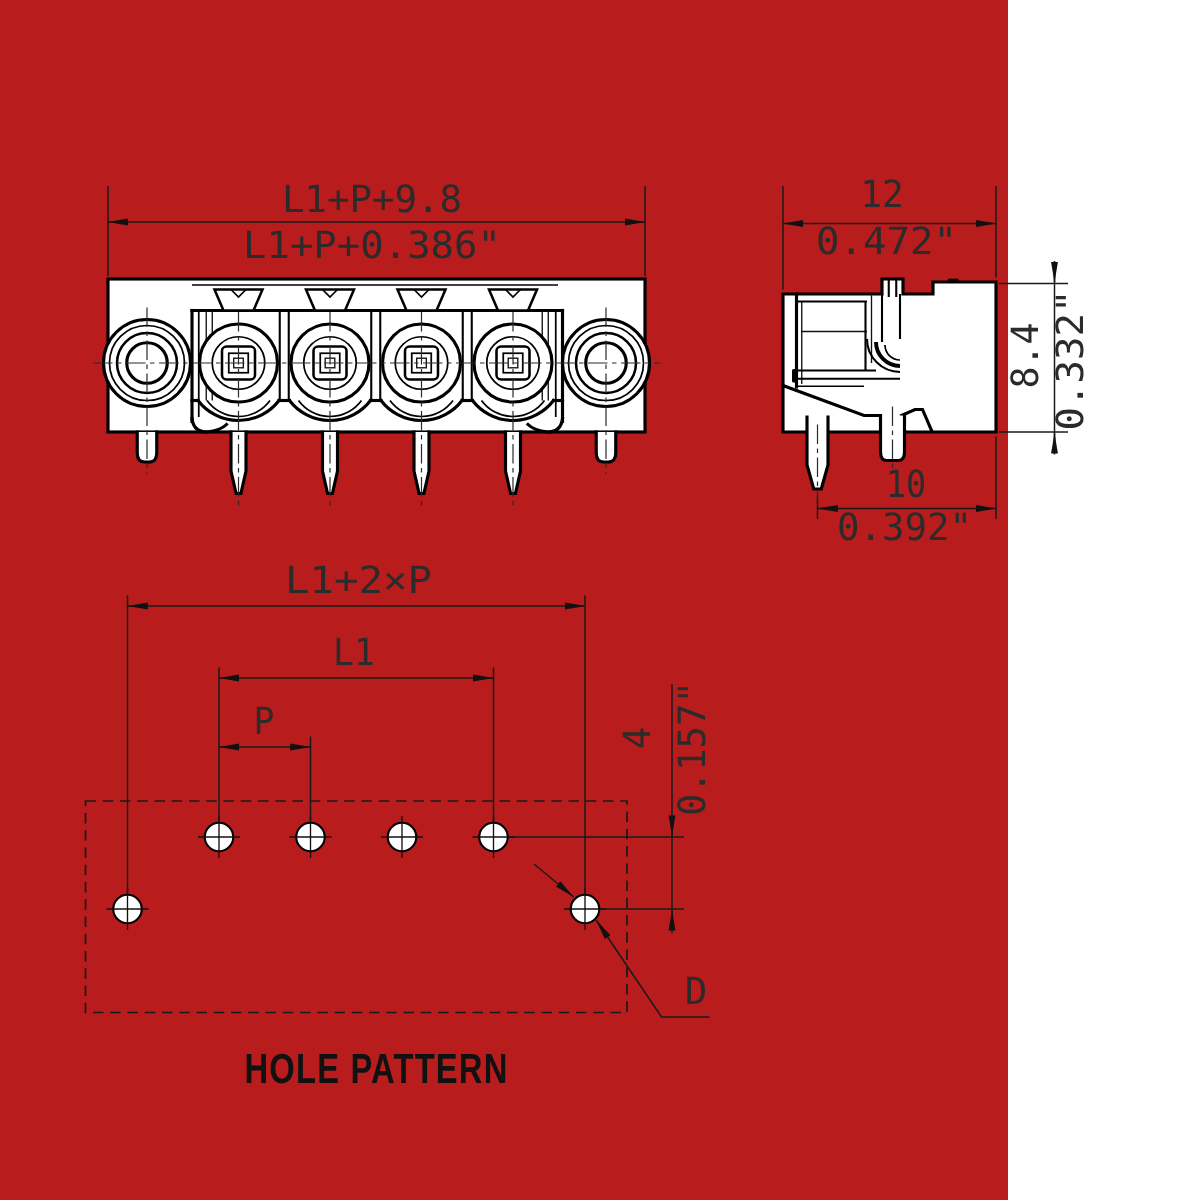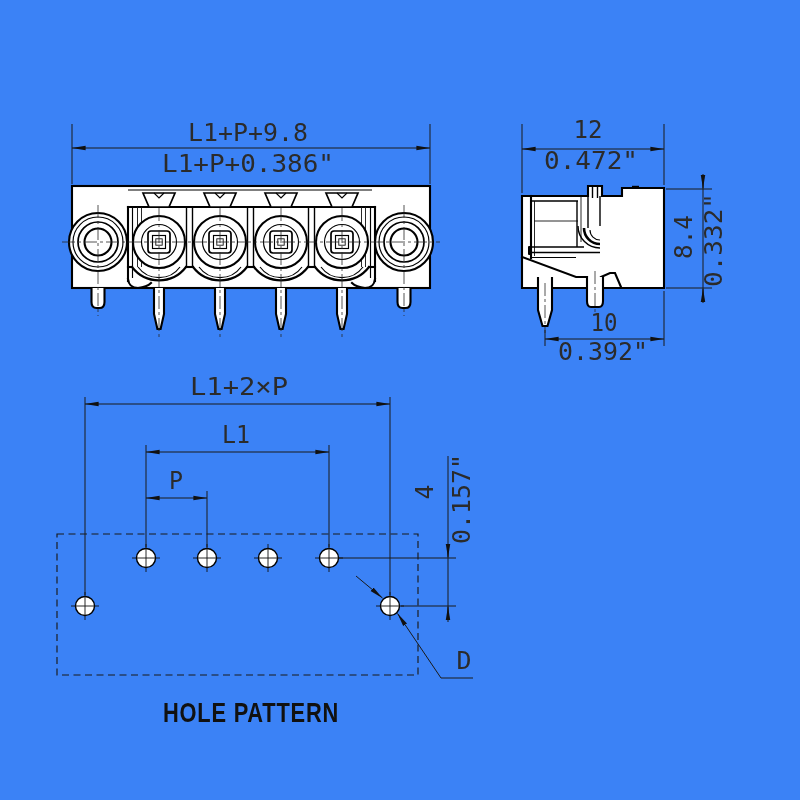--- a/index.html
+++ b/index.html
@@ -1,16 +1,16 @@
 <!DOCTYPE html>
 <html><head>
 <meta charset="utf-8">
 <style>
   html,body{margin:0;padding:0;background:#ffffff;}
-  .stage{width:800px;height:800px;background:#3b82f6;position:relative;font-family:"DejaVu Sans Mono",monospace;}
+  .stage{width:672px;height:800px;background:#b91c1c;position:relative;font-family:"DejaVu Sans Mono",monospace;}
   svg{display:block}
   
   .t2{stroke:#000;stroke-width:2.1;fill:none;stroke-linecap:square}
   .t25{stroke:#000;stroke-width:2.6;fill:none}
   .t17{stroke:#000;stroke-width:1.7;fill:none}
   .t14{stroke:#000;stroke-width:1.4;fill:none}
   .t1{stroke:#000;stroke-width:1.15;fill:none}
   .t09{stroke:#111;stroke-width:0.9;fill:none}
   .dim{stroke:#1a1a1a;stroke-width:1;fill:none}
   .dash{stroke:#1a1a1a;stroke-width:1.15;fill:none;stroke-dasharray:7 4.5}

